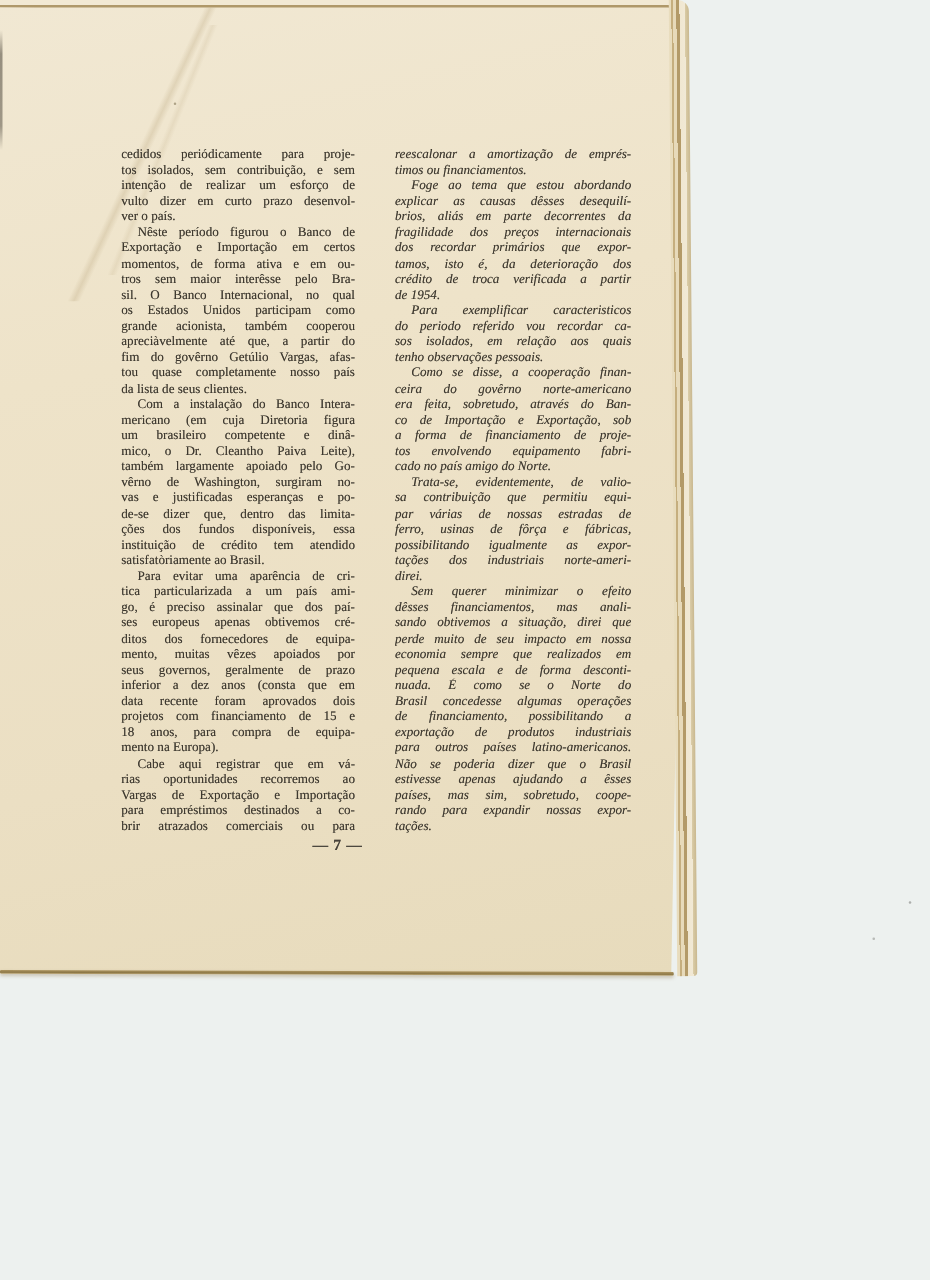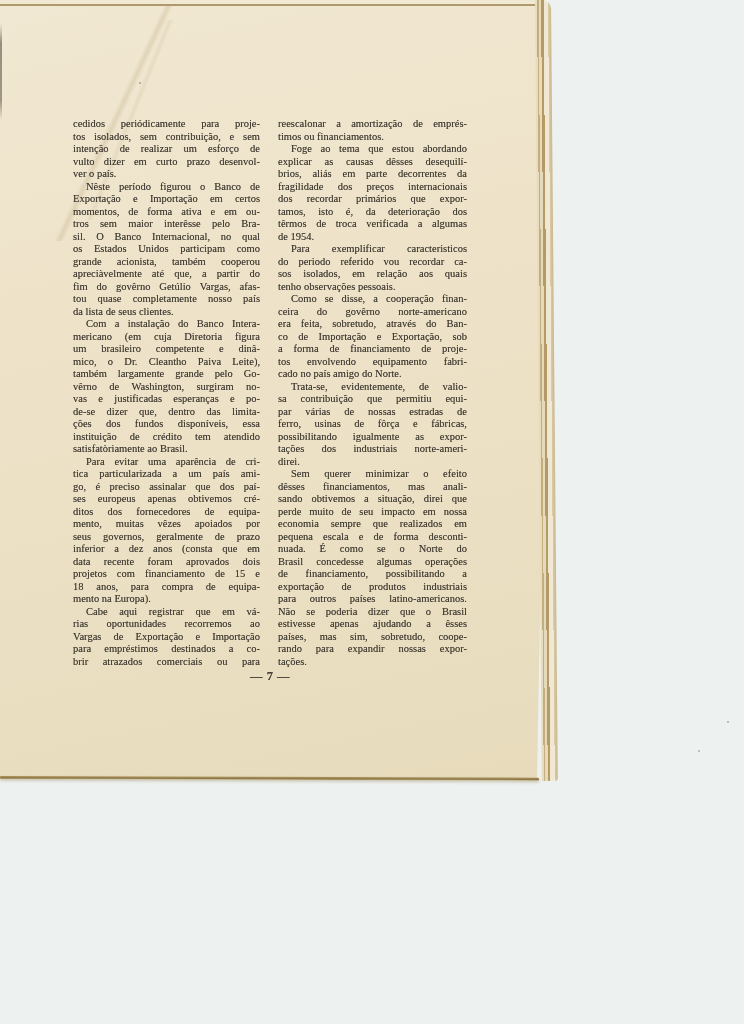--- a/index.html
+++ b/index.html
@@ -54,23 +54,24 @@
   .speck{position:absolute;border-radius:50%;}
   .speck.s1{left:139px;top:82px;width:2px;height:2px;background:rgba(120,105,75,.55);}
   .speck.s2{left:418px;top:247px;width:2px;height:1.6px;background:rgba(130,115,85,.4);}
   .speck.w1{left:727px;top:721px;width:2px;height:2px;background:rgba(110,110,105,.5);}
   .speck.w2{left:698px;top:750px;width:1.6px;height:1.6px;background:rgba(120,120,115,.45);}
 
   
   .col{
     position:absolute;top:118px;color:var(--ink,#3d382f);
     text-shadow:0 0 .4px rgba(61,56,47,.55);
+    margin-left:24px;
   }
   .col-left{left:73px;width:187px;}
-  .col-right{left:278px;width:189px;}
+  .col-right{left:292px;width:189px;font-style:italic;}
   .line{
     height:12.5px;line-height:12.5px;font-size:10.5px;
     text-align:justify;text-align-last:justify;
     overflow:hidden;white-space:normal;
   }
   .line.indent{text-indent:13px;}
   .line.end{text-align-last:left;}
   .page-number{
     position:absolute;left:73px;top:669px;width:394px;height:16px;
     text-align:center;font-size:12.5px;font-weight:bold;
@@ -108,21 +109,21 @@
     <div class="line">os Estados Unidos participam como</div>
     <div class="line">grande acionista, também cooperou</div>
     <div class="line">apreciàvelmente até que, a partir do</div>
     <div class="line">fim do govêrno Getúlio Vargas, afas-</div>
     <div class="line">tou quase completamente nosso país</div>
     <div class="line end">da lista de seus clientes.</div>
     <div class="line indent">Com a instalação do Banco Intera-</div>
     <div class="line">mericano (em cuja Diretoria figura</div>
     <div class="line">um brasileiro competente e dinâ-</div>
     <div class="line">mico, o Dr. Cleantho Paiva Leite),</div>
-    <div class="line">também largamente grande pelo Go-</div>
+    <div class="line">também largamente apoiado pelo Go-</div>
     <div class="line">vêrno de Washington, surgiram no-</div>
     <div class="line">vas e justificadas esperanças e po-</div>
     <div class="line">de-se dizer que, dentro das limita-</div>
     <div class="line">ções dos fundos disponíveis, essa</div>
     <div class="line">instituição de crédito tem atendido</div>
     <div class="line end">satisfatòriamente ao Brasil.</div>
     <div class="line indent">Para evitar uma aparência de cri-</div>
     <div class="line">tica particularizada a um país ami-</div>
     <div class="line">go, é preciso assinalar que dos paí-</div>
     <div class="line">ses europeus apenas obtivemos cré-</div>
@@ -142,21 +143,21 @@
   </div>
 <div class="col col-right" id="col-right">
     <div class="line">reescalonar a amortização de emprés-</div>
     <div class="line end">timos ou financiamentos.</div>
     <div class="line indent">Foge ao tema que estou abordando</div>
     <div class="line">explicar as causas dêsses desequilí-</div>
     <div class="line">brios, aliás em parte decorrentes da</div>
     <div class="line">fragilidade dos preços internacionais</div>
     <div class="line">dos recordar primários que expor-</div>
     <div class="line">tamos, isto é, da deterioração dos</div>
-    <div class="line">têrmos de troca verificada a algumas</div>
+    <div class="line">crédito de troca verificada a partir</div>
     <div class="line end">de 1954.</div>
     <div class="line indent">Para exemplificar caracteristicos</div>
     <div class="line">do periodo referido vou recordar ca-</div>
     <div class="line">sos isolados, em relação aos quais</div>
     <div class="line end">tenho observações pessoais.</div>
     <div class="line indent">Como se disse, a cooperação finan-</div>
     <div class="line">ceira do govêrno norte-americano</div>
     <div class="line">era feita, sobretudo, através do Ban-</div>
     <div class="line">co de Importação e Exportação, sob</div>
     <div class="line">a forma de financiamento de proje-</div>

